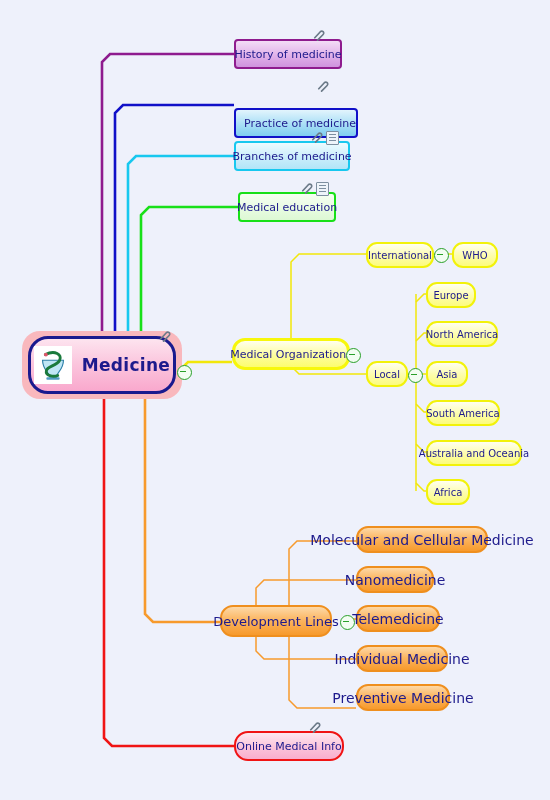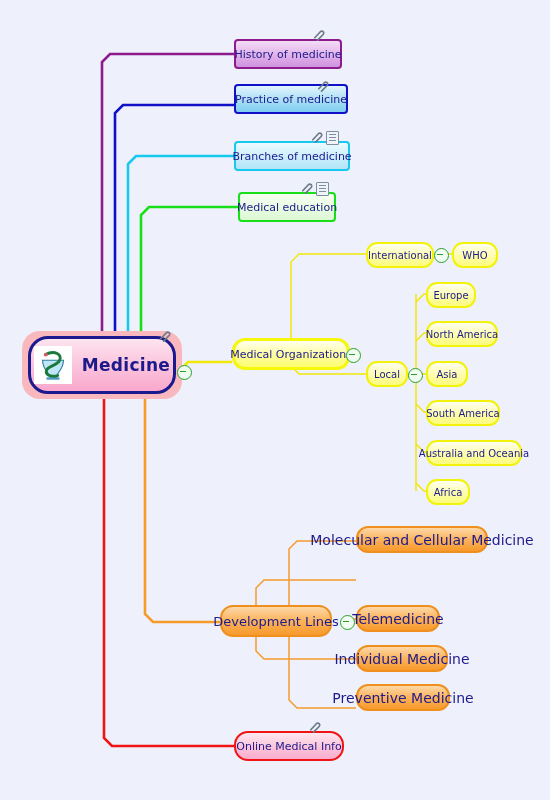--- a/index.html
+++ b/index.html
@@ -74,23 +74,24 @@
     height: 30px;
     border-radius: 4px;
     font-size: 11px;
   }
   .n-history {
     left: 234px; top: 39px; width: 108px;
     border: 2px solid #8e1b8e;
     background: linear-gradient(to bottom, #f3dcf6 0%, #dfaee8 60%, #cf93de 100%);
   }
   .n-practice {
-    left: 234px; top: 84px; width: 114px;
+    left: 234px; top: 108px; width: 124px;
     border: 2px solid #1010c8;
     background: linear-gradient(to bottom, #e2f4fd 0%, #a9dff6 55%, #7fcdf0 100%);
+    justify-content: flex-end;
   }
   .n-branches {
     left: 234px; top: 141px; width: 116px;
     border: 2px solid #17c8ef;
     background: linear-gradient(to bottom, #ecfbff 0%, #cbeefb 55%, #b2e5f8 100%);
   }
   .n-education {
     left: 238px; top: 192px; width: 98px;
     border: 2px solid #18e018;
     background: linear-gradient(to bottom, #f6fff2 0%, #e7fbe0 60%, #ddf8d4 100%);
@@ -328,20 +329,23 @@
   <div class="node ybox n-africa">
     <span>Africa</span>
   </div>
 
   <div class="node n-devlines">
     <span>Development Lines</span>
   </div>
   <div class="node obox n-molecular">
     <span>Molecular and Cellular Medicine</span>
   </div>
+  <div class="node obox n-nano">
+    <span>Nanomedicine</span>
+  </div>
   <div class="node obox n-tele">
     <span>Telemedicine</span>
   </div>
   <div class="node obox n-individual">
     <span>Individual Medicine</span>
   </div>
   <div class="node obox n-preventive">
     <span>Preventive Medicine</span>
   </div>
 

